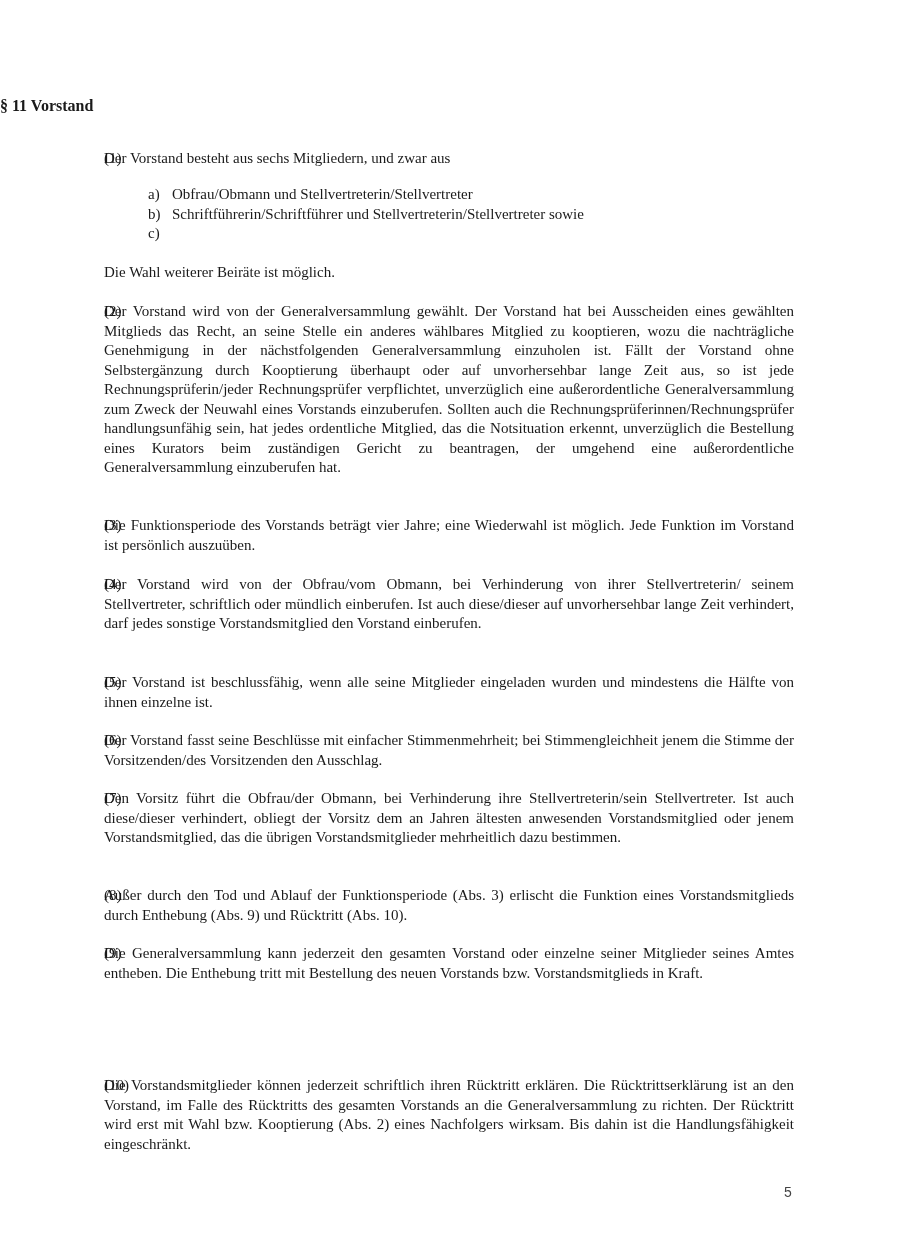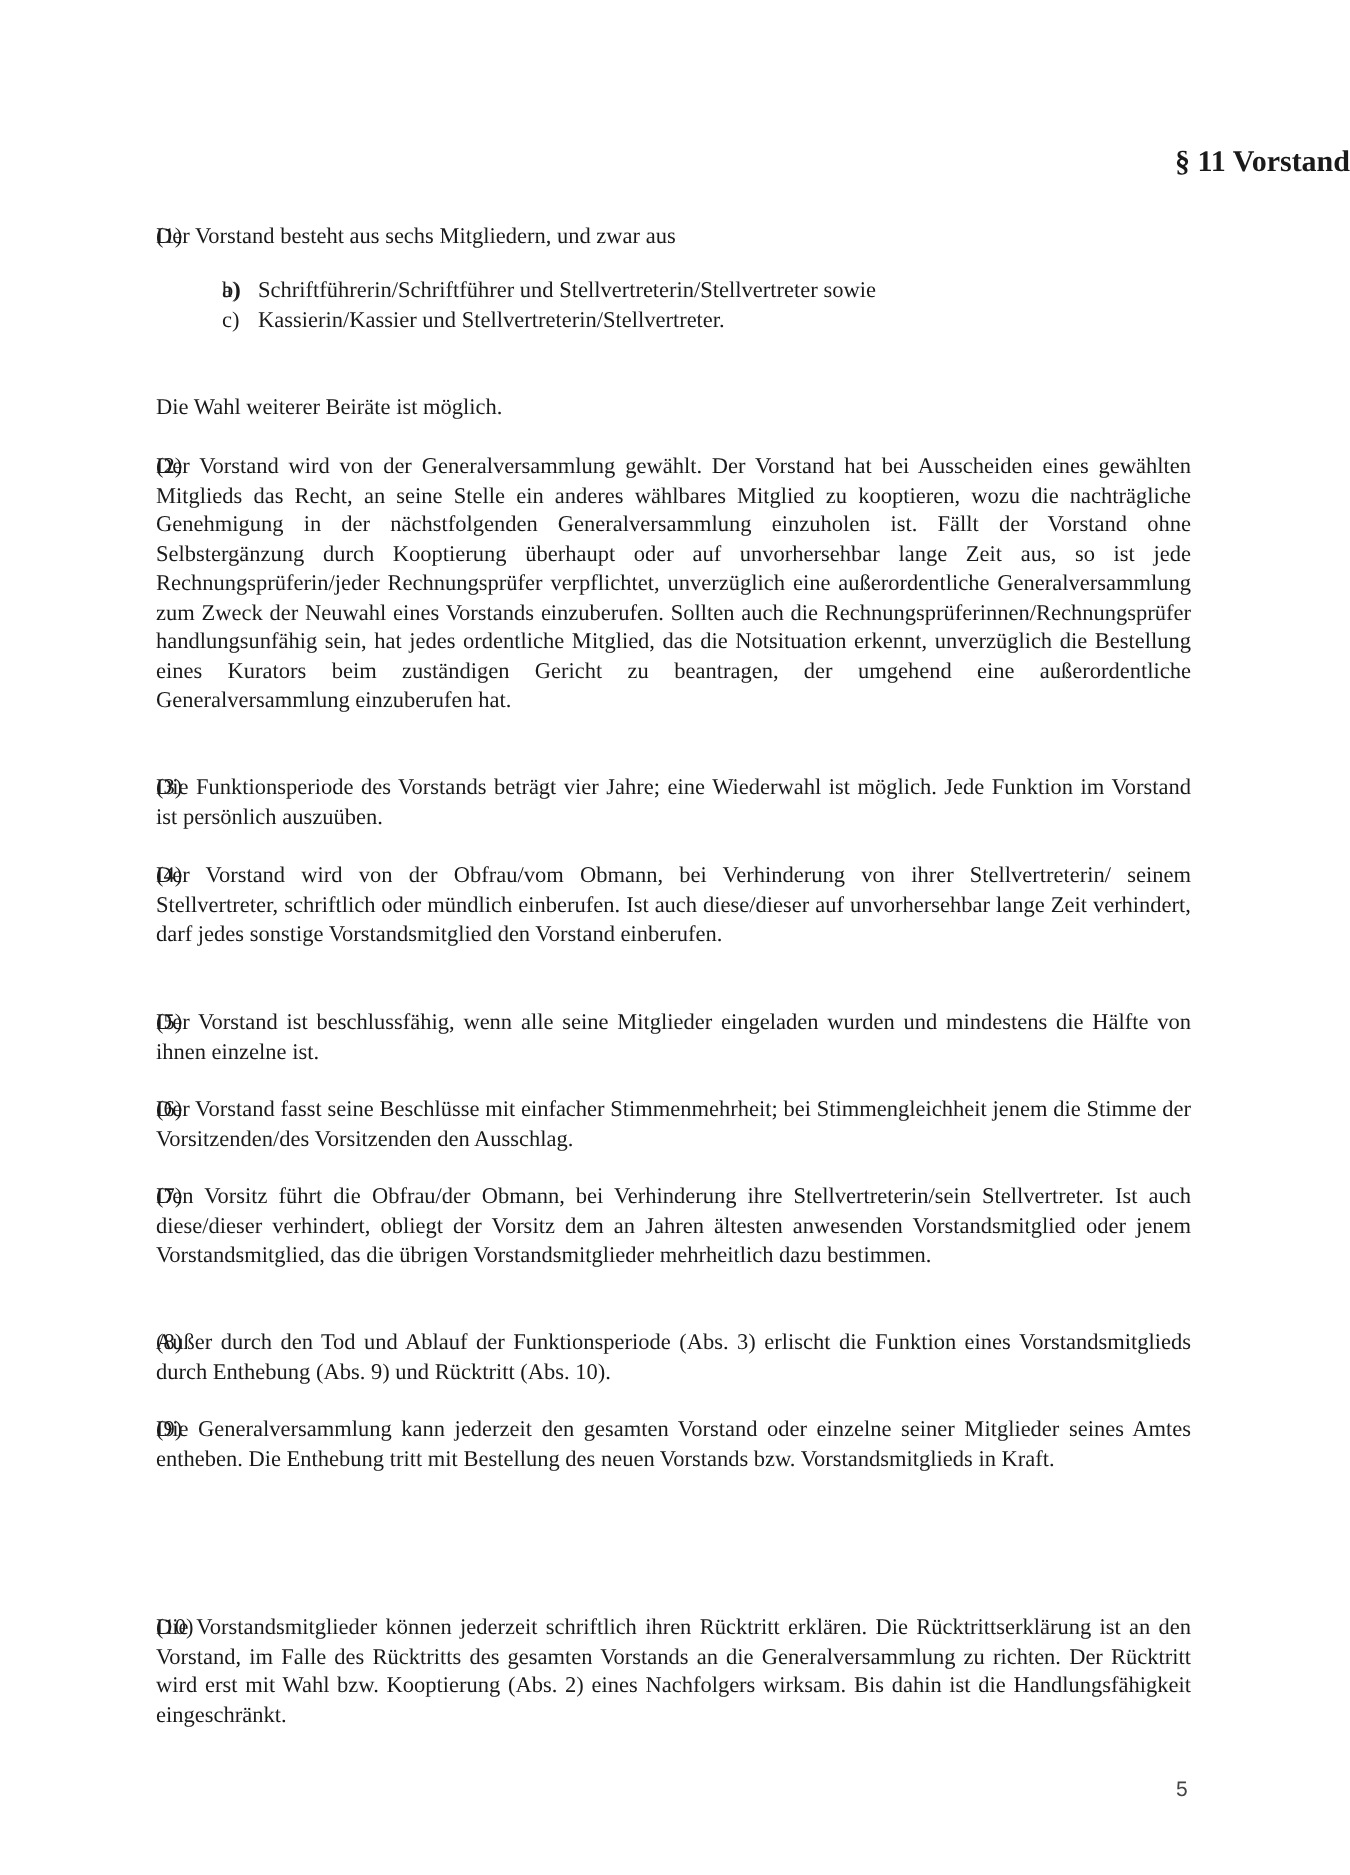--- a/index.html
+++ b/index.html
@@ -1,42 +1,42 @@
 <!DOCTYPE html>
 <html><head>
 <meta charset="utf-8">
 <style>
   html, body { margin: 0; padding: 0; background: #ffffff; }
   body { width: 900px; height: 1250px; position: relative; overflow: hidden;
          font-family: "Liberation Serif", "DejaVu Serif", serif; color: #1a1a1a; }
-  .title { position: absolute; top: 97px; left: 0; width: 900px; text-align: right;
-           font-weight: bold; font-size: 20px; }
+  .title { position: absolute; top: 97px; left: 0; width: 900px; text-align: left;
+           font-weight: bold; font-size: 16px; }
   .para { position: absolute; left: 104px; width: 690px; font-size: 15px; line-height: 19.5px; }
   .num { position: absolute; left: 0; top: 0; width: 40px; }
   .body { text-align: justify; }
   .sub { position: absolute; left: 148px; font-size: 15px; line-height: 19.5px; }
   .sub div { position: relative; padding-left: 24px; }
   .sub .lbl { position: absolute; left: 0; }
   .plain { position: absolute; left: 104px; font-size: 15px; }
   .page-num { position: absolute; left: 784px; top: 1184px; font-family: "Liberation Sans", sans-serif; font-size: 14px; color: #444; }
 </style>
 </head>
 <body>
 
 <div class="title">§ 11 Vorstand</div>
 
 <div class="para" style="top:149px;">
   <span class="num">(1)</span>
   <div class="body">Der Vorstand besteht aus sechs Mitgliedern, und zwar aus</div>
 </div>
 
 <div class="sub" style="top:185px;">
-  <div><span class="lbl">a)</span></div>
+  <div><span class="lbl">a)</span><span>Obfrau/Obmann und Stellvertreterin/Stellvertreter</span></div>
   <div><span class="lbl">b)</span><span>Schriftführerin/Schriftführer und Stellvertreterin/Stellvertreter sowie</span></div>
-  <div><span class="lbl">c)</span><span>Kassierin/Kassier und Stellvertreterin/Stellvertreter.</span></div>
+  <div><span class="lbl">c)</span></div>
 </div>
 
 <div class="plain" style="top:264px;text-align:center;">Die Wahl weiterer Beiräte ist möglich.</div>
 
 <div class="para" style="top:302px;">
   <span class="num">(2)</span>
   <div class="body">Der Vorstand wird von der Generalversammlung gewählt. Der Vorstand hat bei Ausscheiden eines gewählten Mitglieds das Recht, an seine Stelle ein anderes wählbares Mitglied zu kooptieren, wozu die nachträgliche Genehmigung in der nächstfolgenden Generalversammlung einzuholen ist. Fällt der Vorstand ohne Selbstergänzung durch Kooptierung überhaupt oder auf unvorhersehbar lange Zeit aus, so ist jede Rechnungsprüferin/jeder Rechnungsprüfer verpflichtet, unverzüglich eine außerordentliche Generalversammlung zum Zweck der Neuwahl eines Vorstands einzuberufen. Sollten auch die Rechnungsprüferinnen/Rechnungsprüfer handlungsunfähig sein, hat jedes ordentliche Mitglied, das die Notsituation erkennt, unverzüglich die Bestellung eines Kurators beim zuständigen Gericht zu beantragen, der umgehend eine außerordentliche Generalversammlung einzuberufen hat.</div>
 </div>
 
 <div class="para" style="top:516px;">

